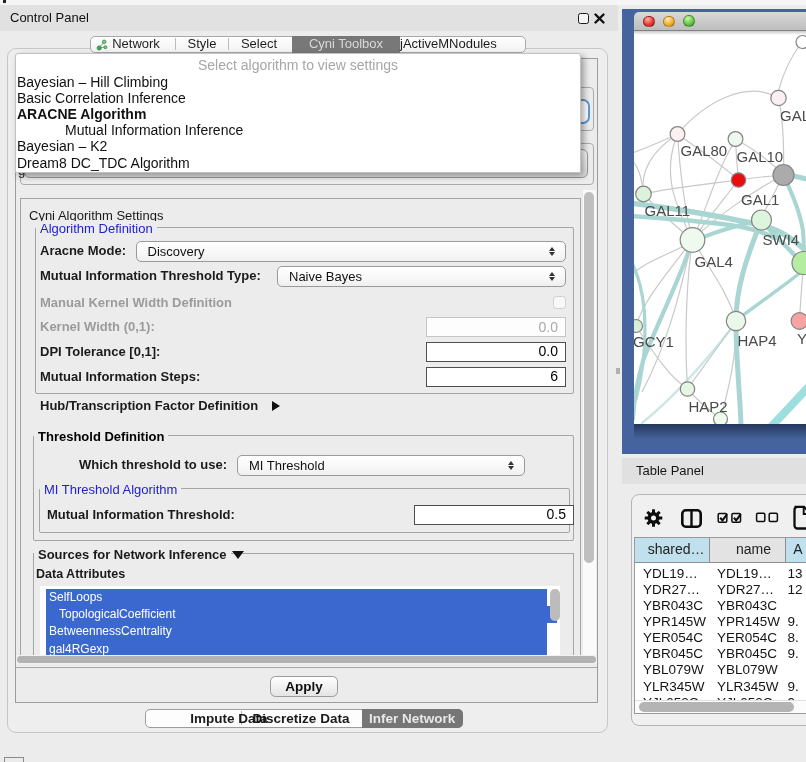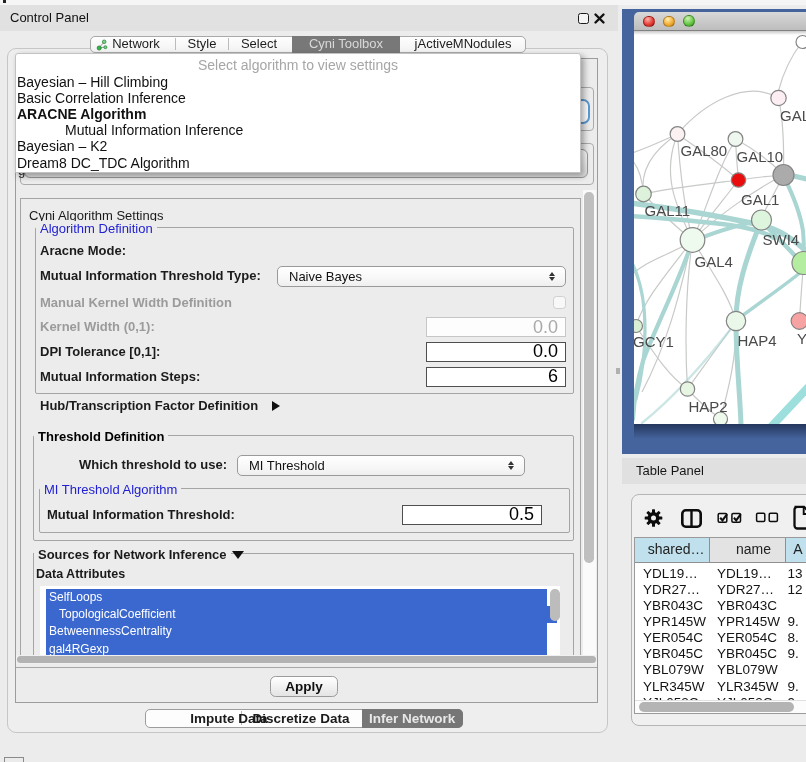--- a/index.html
+++ b/index.html
@@ -7,21 +7,21 @@
   font-family:"Liberation Sans",sans-serif;}
 .abs{position:absolute;}
 .lbl{position:absolute;font-size:13px;font-weight:bold;color:#1b1b1b;white-space:nowrap;}
 .glbl{position:absolute;font-size:13px;color:#1a1a1a;background:#ececec;padding:0 4px;white-space:nowrap;}
 .combo{position:absolute;border:1px solid #9a9a9a;border-radius:5px;
   background:linear-gradient(#ffffff,#f7f7f7 60%,#efefef);box-sizing:border-box;}
 .combo .ct{position:absolute;left:11px;top:0;bottom:0;font-size:13px;color:#111;line-height:19px;}
 .arr{position:absolute;right:10px;width:0;height:0;border-left:3.5px solid transparent;border-right:3.5px solid transparent;}
 .arr.up{top:4.5px;border-bottom:4px solid #333;}
 .arr.dn{bottom:4.5px;border-top:4px solid #333;}
-.fld{position:absolute;box-sizing:border-box;background:#fff;font-size:18px;color:#000;
+.fld{position:absolute;box-sizing:border-box;background:#fff;font-size:14px;color:#000;
   text-align:right;padding-right:7px;}
 .grp{position:absolute;border:1px solid #a5a5a5;border-radius:2px;box-sizing:border-box;}
 </style>
 </head>
 <body>
 <div id="app">
 
   <div class="abs" style="left:0;top:0;width:806px;height:5px;background:#f5f5f5;"></div>
   <div class="abs" style="left:3px;top:0;width:3px;height:2.5px;background:#222;"></div>
 
@@ -43,35 +43,40 @@
   <svg class="abs" style="left:96px;top:38.5px;" width="12" height="12" viewBox="0 0 12 12">
     <path d="M3 9 L8 3 M3 9 L9 8" stroke="#9a9a9a" stroke-width="1"></path>
     <circle cx="3.2" cy="9" r="2.1" fill="#35b24a" stroke="#1f7a30" stroke-width="0.7"></circle>
     <circle cx="8.2" cy="2.8" r="1.8" fill="#7ad388" stroke="#1f7a30" stroke-width="0.7"></circle>
     <circle cx="9.4" cy="8.2" r="1.5" fill="#7ad388" stroke="#1f7a30" stroke-width="0.7"></circle>
   </svg>
   <div class="abs" style="left:106px;top:36px;width:60px;height:16.5px;line-height:16.5px;font-size:13px;color:#1c1c1c;text-align:center;">Network</div>
   <div class="abs" style="left:176px;top:36px;width:52px;height:16.5px;line-height:16.5px;font-size:13px;color:#1c1c1c;text-align:center;">Style</div>
   <div class="abs" style="left:229px;top:36px;width:60px;height:26px;line-height:16.5px;font-size:13px;color:#1c1c1c;text-align:center;">Select</div>
   <div class="abs" style="left:292px;top:36px;width:108px;height:16.5px;line-height:16.5px;font-size:13px;color:#d9d9d9;text-align:center;">Cyni Toolbox</div>
-  <div class="abs" style="left:400px;top:36px;width:126px;height:16.5px;line-height:16.5px;font-size:13px;color:#1c1c1c;text-align:center;">jActiveMNodules</div>
+  <div class="abs" style="left:400px;top:36px;width:126px;height:16.5px;line-height:16.5px;font-size:13px;color:#1c1c1c;text-align:left;">jActiveMNodules</div>
 
   <div class="abs" style="left:20px;top:87px;width:574px;height:44px;border:1px solid #aaa;border-radius:4px;box-sizing:border-box;"></div>
   <div class="abs" style="left:536px;top:99px;width:54px;height:25px;border:2.5px solid #5b9ad2;border-radius:7px;background:#fff;box-sizing:border-box;"></div>
   <div class="abs" style="left:20px;top:143px;width:574px;height:42px;border:1px solid #aaa;border-radius:4px;box-sizing:border-box;"></div>
   <div class="abs" style="left:24px;top:149px;width:564px;height:29px;border:1px solid #999;border-radius:6px;background:linear-gradient(#ffffff,#e0e0e0);box-sizing:border-box;"></div>
   <div class="abs" style="left:18px;top:163px;font-size:13px;color:#333;">g</div>
 
   <div class="abs" style="left:19.5px;top:198px;width:561.5px;height:457px;border:1px solid #a5a5a5;border-bottom:none;box-sizing:border-box;"></div>
   <div class="glbl" style="left:25px;top:208px;">Cyni Algorithm Settings</div>
 
   <div class="grp" style="left:35px;top:227px;width:538.5px;height:167px;"></div>
   <div class="glbl" style="left:36px;top:220.5px;color:#2121d3;">Algorithm Definition</div>
 
   <div class="lbl" style="left:40px;top:241px;height:20.5px;line-height:20.5px;">Aracne Mode:</div>
+  <div class="combo" style="left:135.5px;top:241px;width:430.5px;height:20.5px;">
+    <span class="ct" style="line-height:20.5px;">Discovery</span>
+      <span class="arr up"></span>
+      <span class="arr dn"></span>
+  </div>
   <div class="lbl" style="left:40px;top:266px;height:20.5px;line-height:20.5px;">Mutual Information Threshold Type:</div>
   <div class="combo" style="left:277px;top:266px;width:289px;height:20.5px;">
     <span class="ct" style="line-height:20.5px;">Naive Bayes</span>
       <span class="arr up"></span>
       <span class="arr dn"></span>
   </div>
   <div class="lbl" style="left:40px;top:293.5px;height:17px;line-height:17px;color:#9b9b9b;">Manual Kernel Width Definition</div>
   <div class="abs" style="left:553px;top:296px;width:12.5px;height:12.5px;border:1.5px solid #cfcfcf;border-radius:3.5px;background:#f8f8f8;box-sizing:border-box;"></div>
   <div class="lbl" style="left:40px;top:317px;height:20px;line-height:20px;color:#9b9b9b;">Kernel Width (0,1):</div>
   <div class="fld" style="left:426px;top:317px;width:140px;height:20px;line-height:18px;border:1px solid #c6c6c6;background:#fdfdfd;color:#a9a9a9;">0.0</div>
@@ -87,21 +92,21 @@
   <div class="glbl" style="left:34px;top:428.5px;color:#000000;font-weight:bold;">Threshold Definition</div>
   <div class="lbl" style="left:79px;top:455px;height:20.5px;line-height:20.5px;">Which threshold to use:</div>
   <div class="combo" style="left:237px;top:455px;width:288px;height:20.5px;">
     <span class="ct" style="line-height:20.5px;">MI Threshold</span>
       <span class="arr up"></span>
       <span class="arr dn"></span>
   </div>
   <div class="grp" style="left:39px;top:488px;width:531px;height:45px;"></div>
   <div class="glbl" style="left:40px;top:481.5px;color:#2121d3;">MI Threshold Algorithm</div>
   <div class="lbl" style="left:47px;top:505px;height:20px;line-height:20px;">Mutual Information Threshold:</div>
-  <div class="fld" style="left:402px;top:505px;width:140px;height:20px;line-height:17px;border:1.5px solid #4f4f4f;">0.5</div>
+  <div class="fld" style="left:414px;top:505px;width:160px;height:20px;line-height:17px;border:1.5px solid #4f4f4f;">0.5</div>
 
   <div class="abs" style="left:33px;top:553px;width:541px;height:102px;border:1px solid #a5a5a5;border-bottom:none;box-sizing:border-box;"></div>
   <div class="glbl" style="left:34px;top:546.5px;font-weight:bold;">Sources for Network Inference</div>
   <div class="abs" style="left:232px;top:551px;width:0;height:0;border-left:6px solid transparent;border-right:6px solid transparent;border-top:8px solid #111;"></div>
   <div class="lbl" style="left:36px;top:567px;height:15px;line-height:15px;font-size:12.5px;">Data Attributes</div>
   <div class="abs" style="left:40px;top:586px;width:520px;height:69px;background:#fff;"></div>
   <div class="abs" style="left:46px;top:589px;width:498px;height:17.2px;background:#3b68cf;color:#fff;font-size:12px;line-height:17.2px;padding-left:3px;">SelfLoops</div>
   <div class="abs" style="left:46px;top:606.2px;width:498px;height:17.2px;background:#3b68cf;color:#fff;font-size:12px;line-height:17.2px;padding-left:13px;">TopologicalCoefficient</div>
   <div class="abs" style="left:46px;top:623.4px;width:498px;height:17.2px;background:#3b68cf;color:#fff;font-size:12px;line-height:17.2px;padding-left:3px;">BetweennessCentrality</div>
   <div class="abs" style="left:46px;top:640.6px;width:498px;height:14.4px;background:#3b68cf;color:#fff;font-size:12px;line-height:17.2px;padding-left:3px;overflow:hidden;">gal4RGexp</div>

